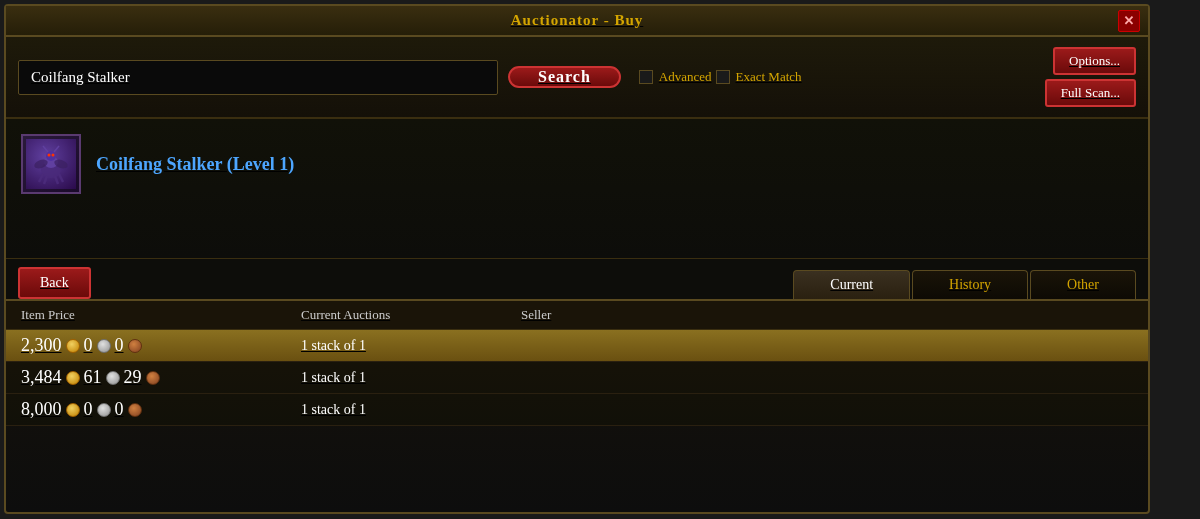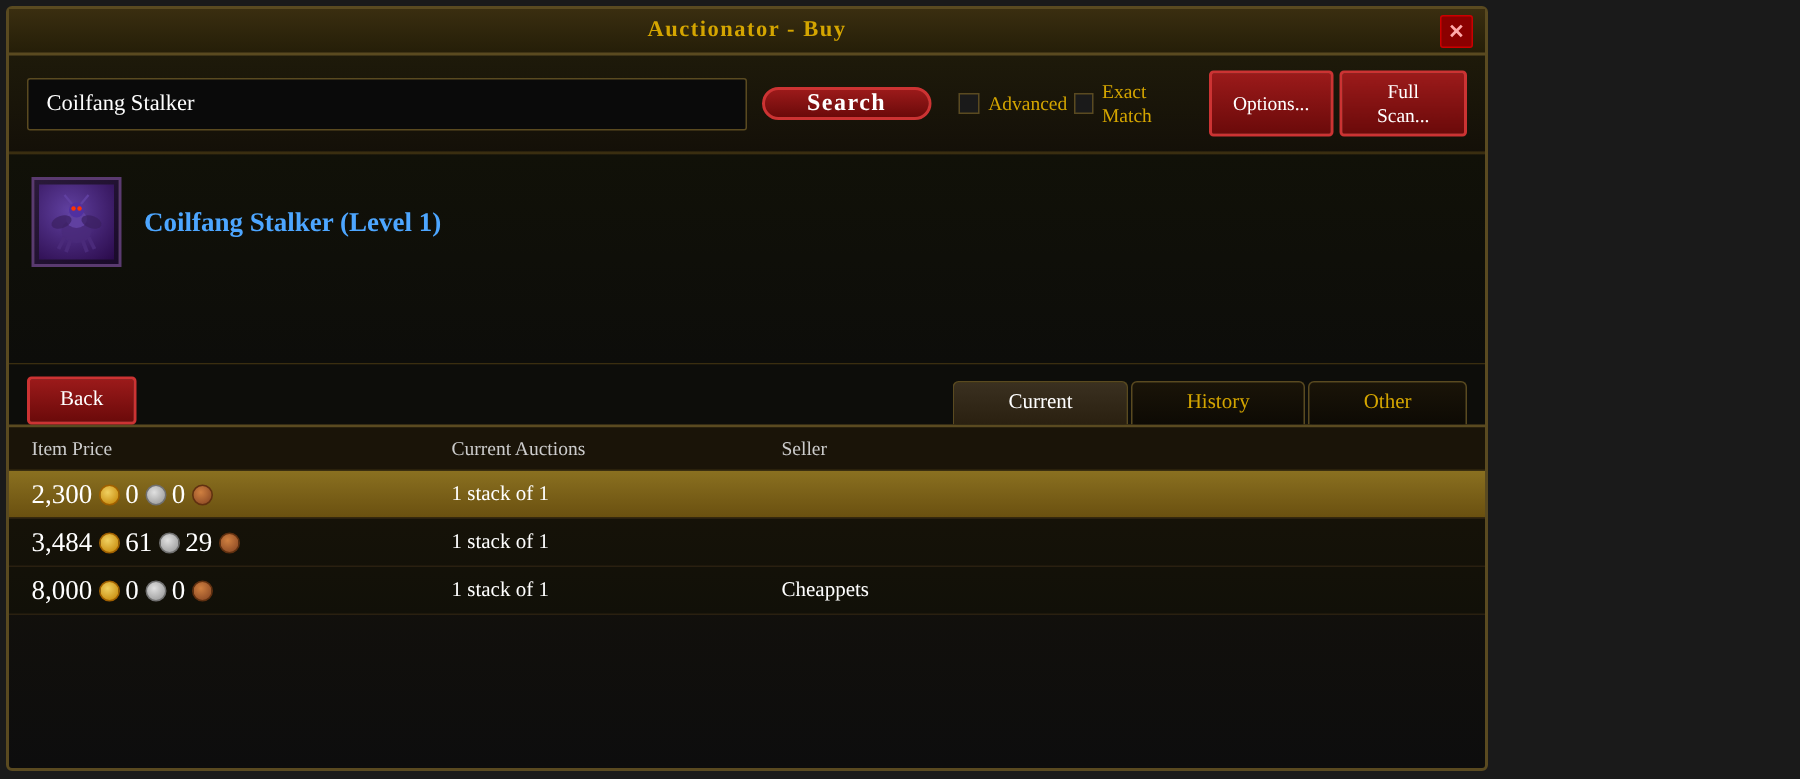--- a/index.html
+++ b/index.html
@@ -5,27 +5,28 @@
     * { box-sizing: border-box; margin: 0; padding: 0; }
     body {
       width: 1200px;
       height: 519px;
       background: #1a1a1a;
       font-family: 'Georgia', serif;
       overflow: hidden;
     }
 
     .window {
-      width: 988px;
+      width: 1146px;
       height: 510px;
       margin: 4px;
       background: linear-gradient(180deg, #2a2010 0%, #1a150a 40%, #0d0d0d 100%);
       border: 2px solid #5a4a20;
       border-radius: 4px;
       position: relative;
+      text-decoration: underline;
     }
 
     .title-bar {
       background: linear-gradient(180deg, #3a2e10 0%, #251e08 100%);
       border-bottom: 2px solid #5a4a20;
       padding: 6px 10px;
       display: flex;
       align-items: center;
       justify-content: center;
       position: relative;
@@ -110,21 +111,23 @@
       width: 14px;
       height: 14px;
       background: #1a1a1a;
       border: 1px solid #5a4a20;
       display: inline-block;
     }
 
     .right-buttons {
       margin-left: auto;
       display: flex;
+      flex-direction: column;
       gap: 4px;
+      align-items: flex-end;
     }
 
     .option-btn {
       background: linear-gradient(180deg, #9b1a1a 0%, #6b0a0a 100%);
       border: 2px solid #cc3333;
       color: #ffffff;
       padding: 4px 14px;
       font-size: 13px;
       font-family: 'Georgia', serif;
       cursor: pointer;
@@ -410,17 +413,16 @@
     <div class="table-row table-row-normal">
       <div class="price-cell">
         <span>8,000</span>
         <div class="coin-gold"></div>
         <span>0</span>
         <div class="coin-silver"></div>
         <span>0</span>
         <div class="coin-copper"></div>
       </div>
       <div class="stack-text">1 stack of 1</div>
-      <div class="seller-text">Cheappets</div>
       <div></div>
     </div>
   </div>
 </div>
 
 </body></html>

